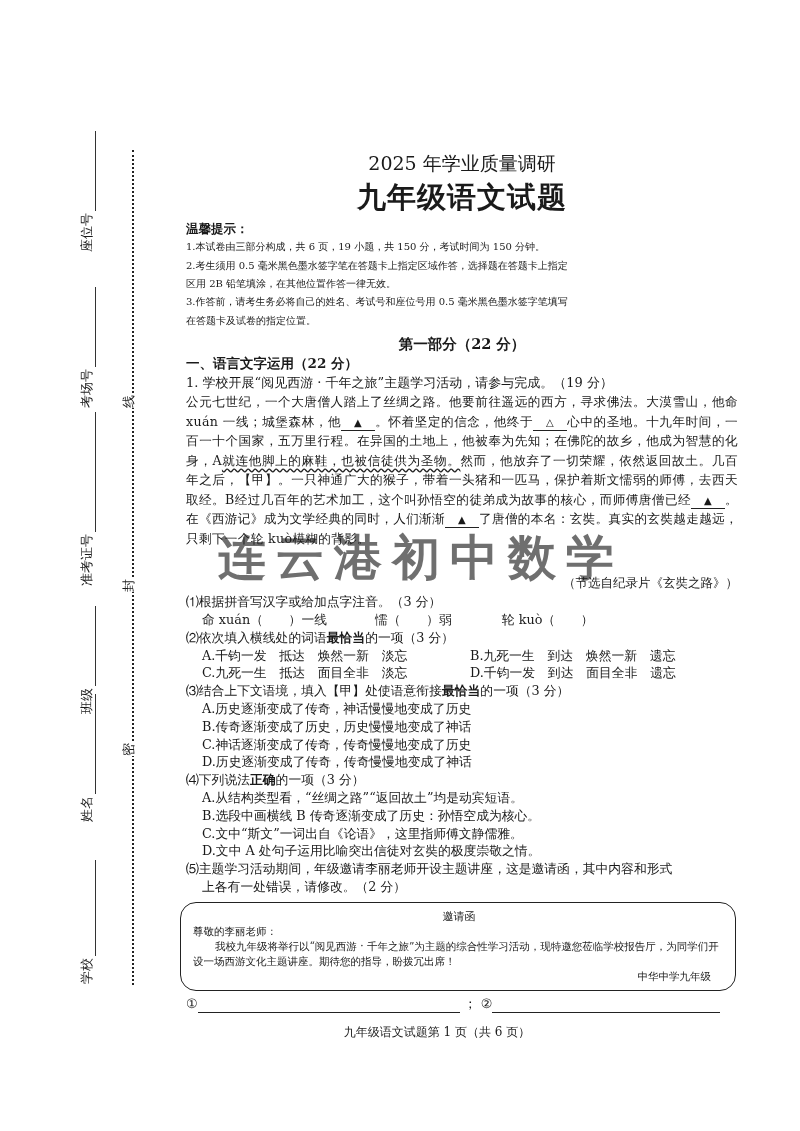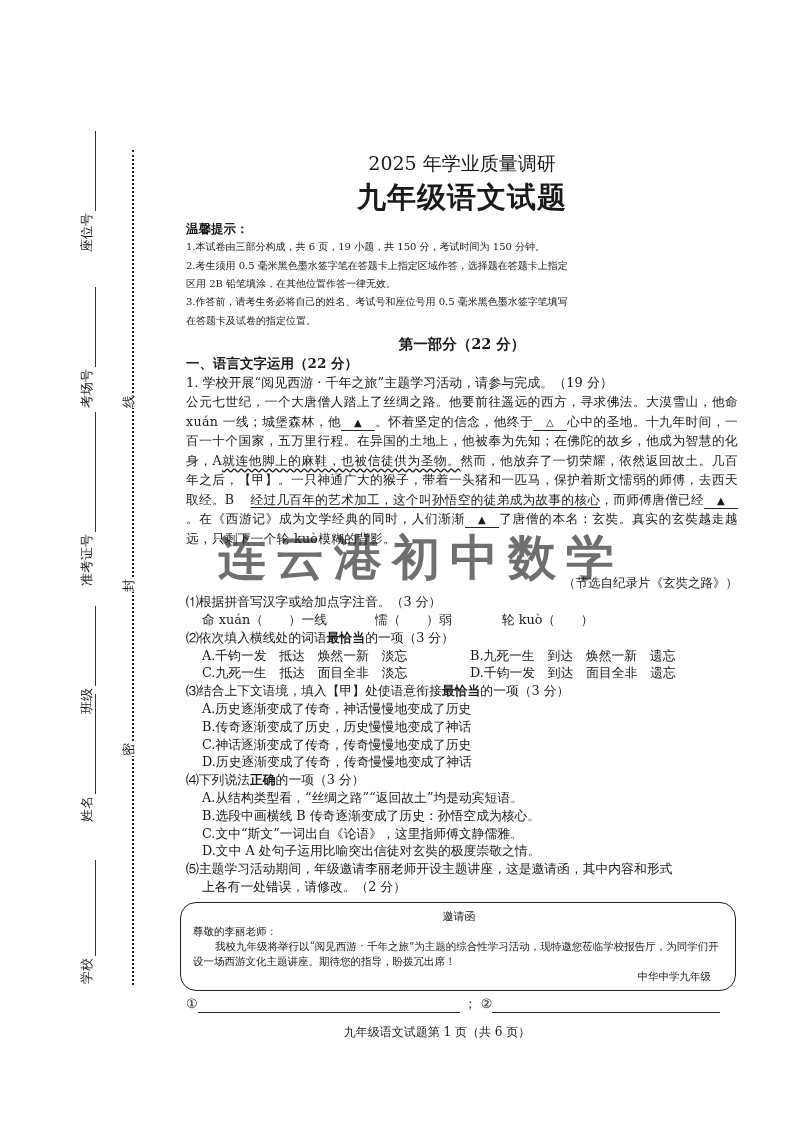--- a/index.html
+++ b/index.html
@@ -21,21 +21,21 @@
   .subtitle { text-align: center; font-size: 19px; line-height: 26px; margin-bottom: 2px; }
   .title { text-align: center; font-size: 29px; line-height: 38px; font-weight: bold; letter-spacing: 1px; margin-bottom: 4px; }
   .tip-head { font-weight: bold; font-size: 12.5px; }
   .note { font-size: 10px; line-height: 18.4px; }
   .part-title { text-align: center; font-weight: bold; font-size: 14.5px; margin-top: 4px; line-height: 20px; }
   .sec-title { font-weight: bold; font-size: 13.5px; line-height: 19px; }
   .q1 { font-size: 13px; line-height: 19px; }
   .passage { font-size: 12.6px; line-height: 19.5px; text-align: justify; letter-spacing: 0.35px; }
   .blank { display: inline-block; width: 34px; border-bottom: 1px solid #222; text-align: center; font-size: 10px; line-height: 14px; }
   .ul-wave { text-decoration: underline wavy #222; text-underline-offset: 3px; }
-  .ul-line { text-decoration: underline; text-underline-offset: 3px; margin-left: 16px; }
+  .ul-line { text-underline-offset: 3px; }
   .source { text-align: right; font-size: 12.5px; line-height: 21px; margin-top: 24px; }
   .sub-q { font-size: 12.8px; line-height: 17.8px; }
   .opts { padding-left: 16px; }
   .row2 { display: flex; }
   .row2 > span { width: 50%; }
   .b { font-weight: bold; }
 
   
   .invite { margin: 6px 0 0 -6px; width: 556px; border: 1.5px solid #222; border-radius: 16px;
             padding: 6px 10px 6px 12px; box-sizing: border-box; font-size: 10.5px; line-height: 15px; }

